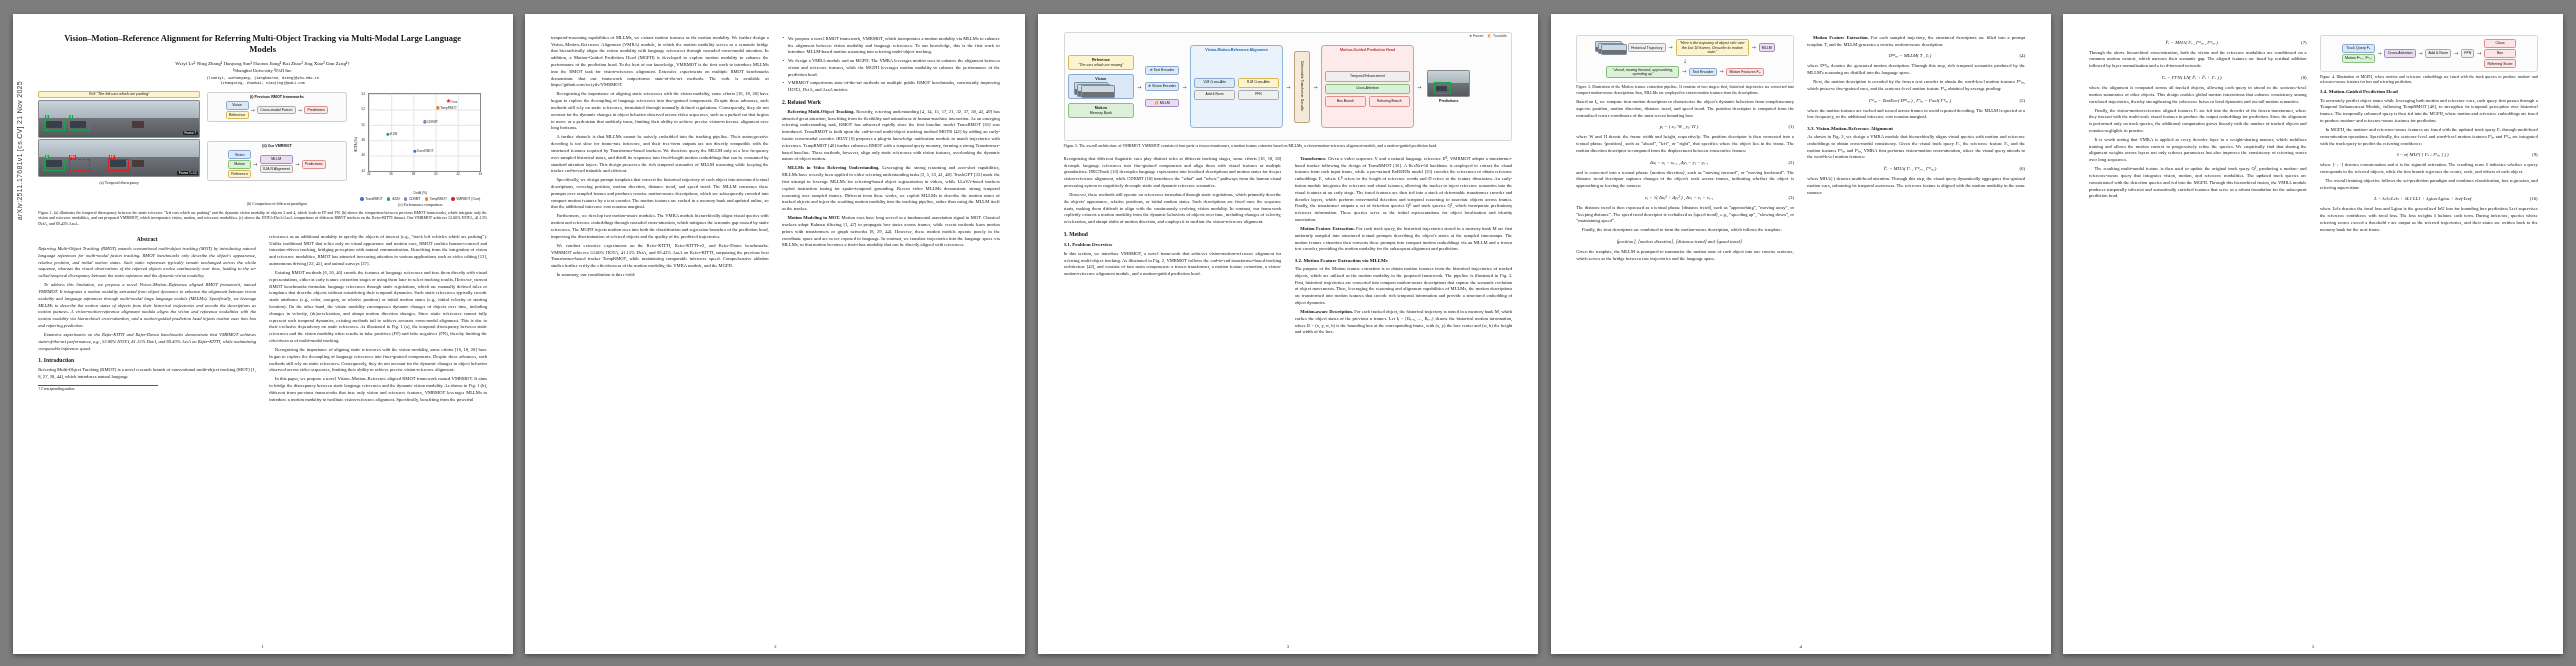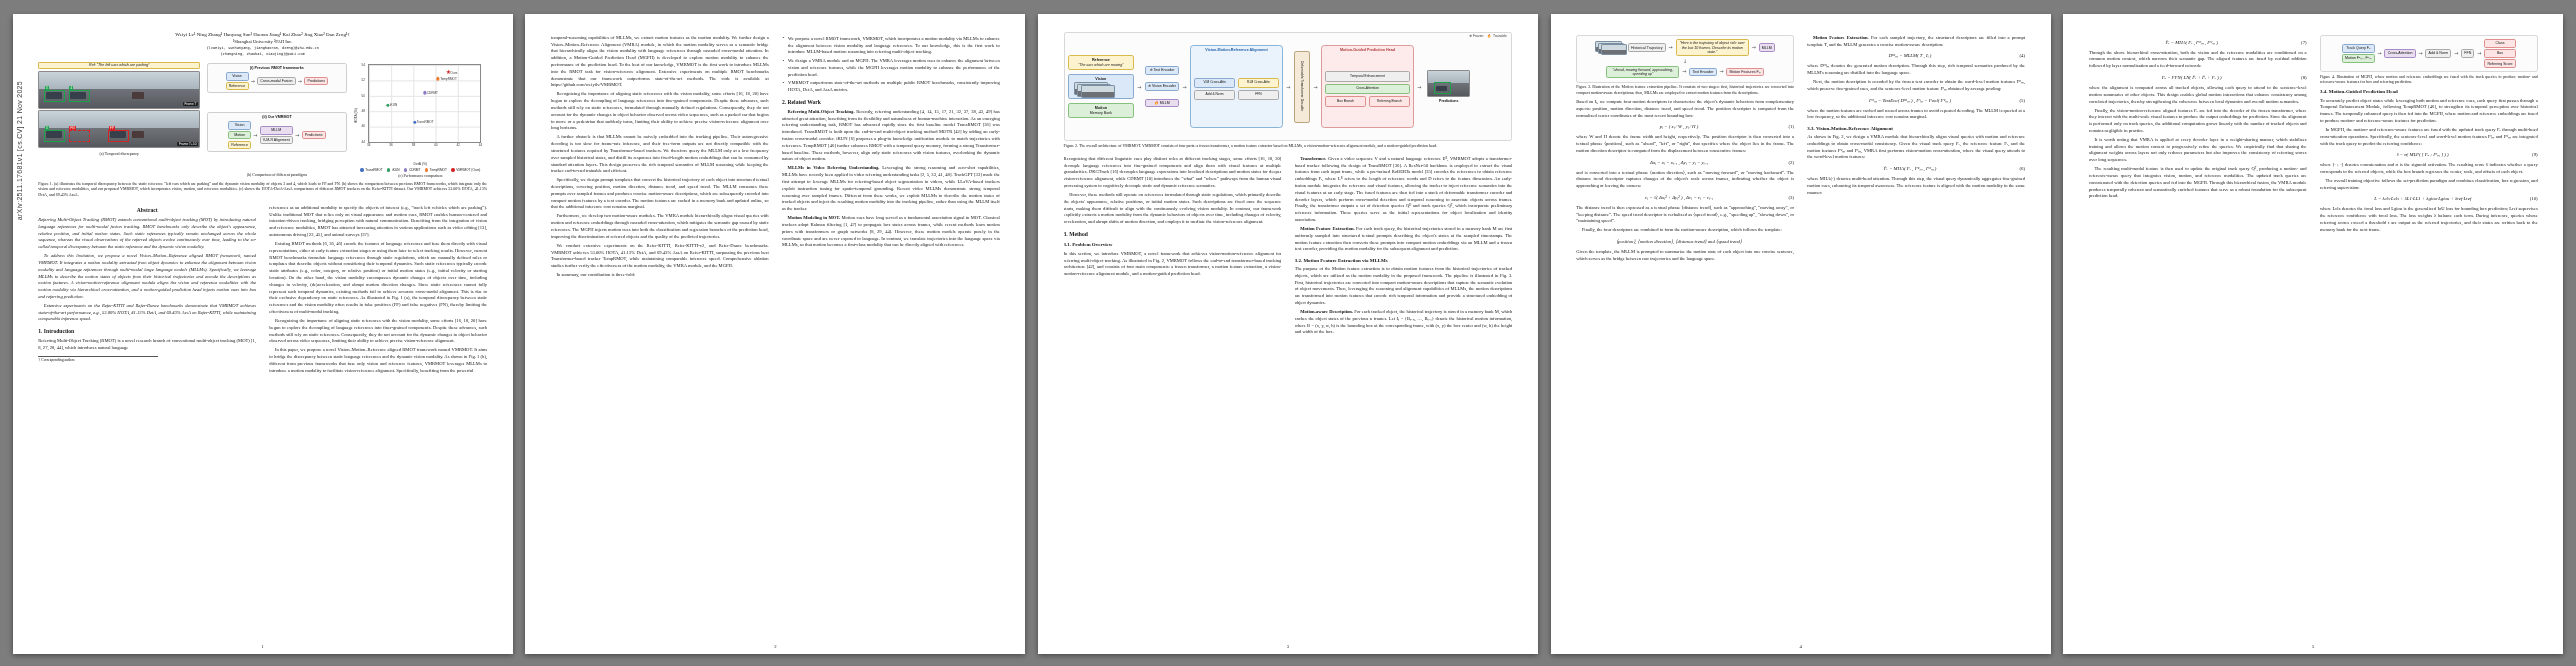--- a/index.html
+++ b/index.html
@@ -119,20 +119,21 @@
   .downarr{text-align:center;color:#555;font-family:"DejaVu Sans",sans-serif;font-size:5px;line-height:2.8px;}
   .sf-outs{display:flex;flex-direction:column;gap:1.7px;}
 </style>
 </head>
 <body>
 
 <div class="canvas">
 
   <section class="page">
     <div class="arxiv">arXiv:2511.17681v1  [cs.CV]  21 Nov 2025</div>
+    <h1 class="title">Vision–Motion–Reference Alignment for Referring Multi-Object Tracking via Multi-Modal Large Language Models</h1>
     <div class="authors">Weiyi Lv¹    Ning Zhang¹    Hanyang Sun¹    Haoran Jiang¹    Kai Zhao²    Jing Xiao²    Dan Zeng¹†</div>
     <div class="affil">¹Shanghai University    ²PAII Inc.</div>
     <div class="emails">{lvweiyi, sunhanyang, jianghaoran, dzeng}@shu.edu.cn</div>
     <div class="emails">{zhangning, zhaokai, xiaojing}@paii.com</div>
 
     <div class="fig1">
 
       <div class="f1a">
         <div class="refbar">Ref: “The left cars which are parking”</div>
         <div class="photo f1">

